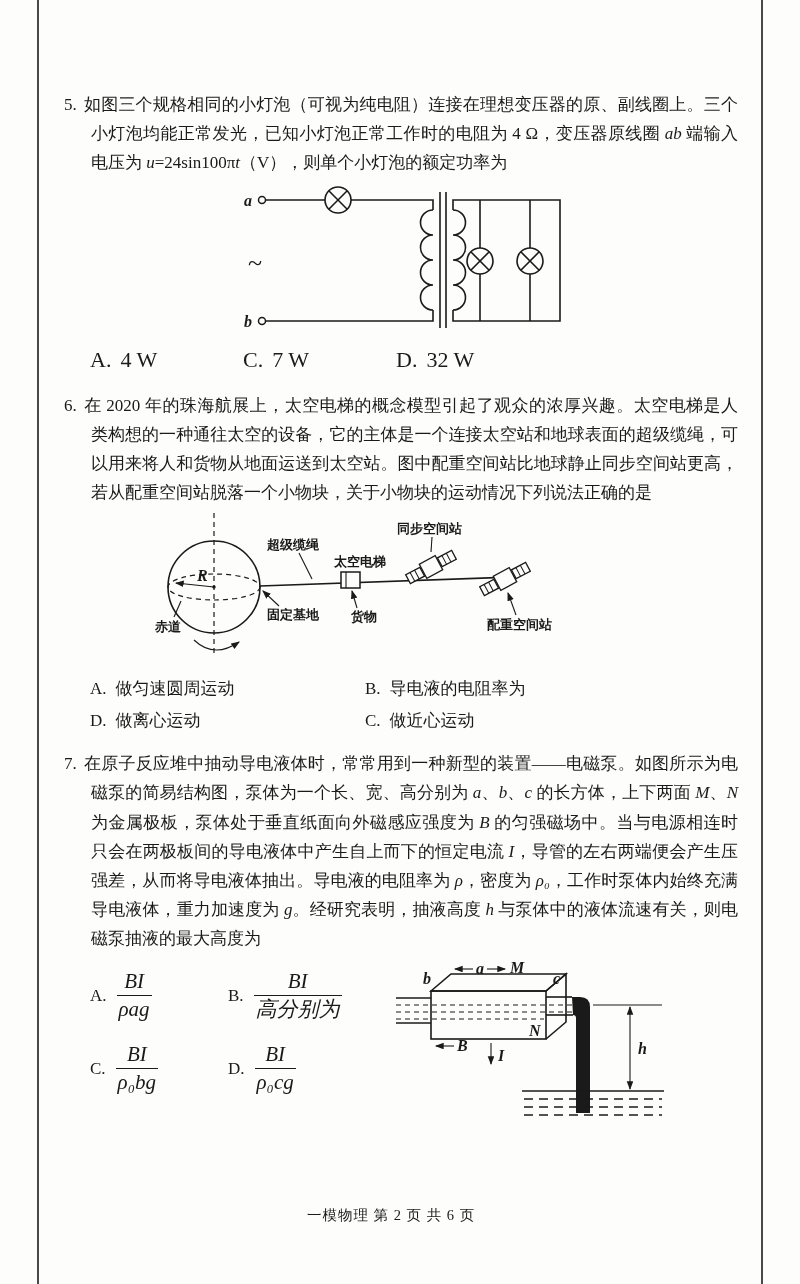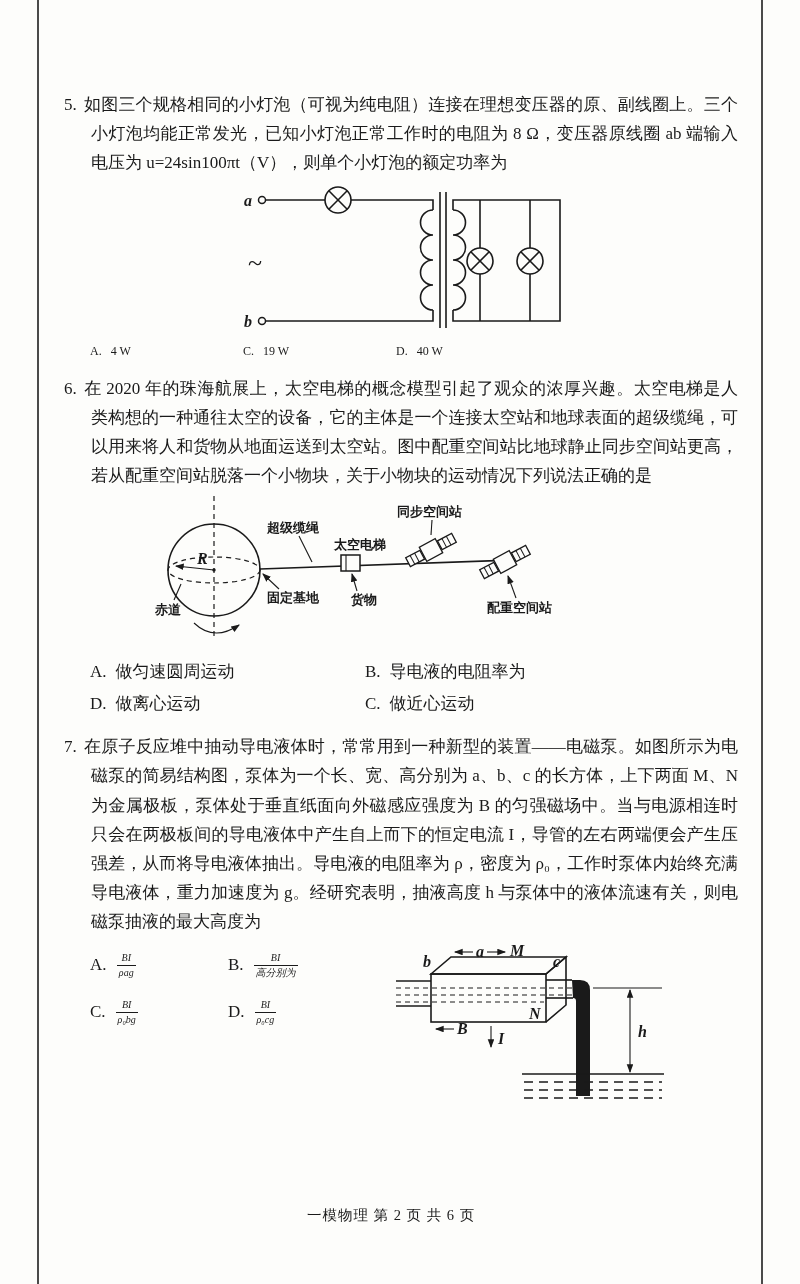--- a/index.html
+++ b/index.html
@@ -7,35 +7,35 @@
   body{background:#e9e9e9}
   .page{position:relative;width:800px;height:1284px;margin:0 auto;background:#fdfdfb;
         font-family:"Liberation Serif","DejaVu Serif",serif;color:#1a1a1a;overflow:hidden}
   .edge{position:absolute;top:0;bottom:0;width:2px;background:#4a4a4a}
   .edge.left{left:37px}
   .edge.right{left:761px}
   .content{position:absolute;left:64px;top:90px;width:674px}
   .q{margin-bottom:12px}
   .stem{margin:0;padding-left:27px;text-indent:-27px;font-size:17px;line-height:1.71;text-align:justify}
   .qnum{margin-right:7px}
-  .it{}
-  .opts-row{display:flex;padding-left:26px;margin-top:6px;font-size:12px;line-height:1.7}
+  .it{font-style:italic}
+  .opts-row{display:flex;padding-left:26px;margin-top:6px;font-size:22px;line-height:1.7}
   .opts-row .opt{width:153px}
   .olabel{margin-right:9px}
   .opts-grid{display:grid;grid-template-columns:275px auto;padding-left:26px;margin-top:12px;
              font-size:17px;line-height:1.9}
   .fig{display:block}
   .fig5{margin:8px 0 0 176px}
   .fig6{margin:2px 0 0 85px}
   .q7bottom{display:flex;margin-top:8px}
   .q7opts{width:330px;padding-left:26px;display:grid;grid-template-columns:138px auto;
           row-gap:20px;align-content:start;padding-top:8px}
   .fopt{display:flex;align-items:center;font-size:17px}
   .fopt .olabel{margin-right:10px}
-  .frac{display:inline-block;text-align:center;font-style:italic;font-size:10px;line-height:1.2}
+  .frac{display:inline-block;text-align:center;font-style:italic;font-size:21px;line-height:1.2}
   .frac .fnum{display:block;border-bottom:1.4px solid #1a1a1a;padding:0 5px 1px}
   .frac .fden{display:block;padding:1px 2px 0}
   .footer{position:absolute;left:0;right:18px;top:1206px;text-align:center;font-size:14.5px;letter-spacing:1px}
   svg{overflow:visible}
   .w{stroke:#1a1a1a;stroke-width:1.6;fill:none}
   .thin{stroke:#1a1a1a;stroke-width:1.1;fill:none}
   .dash{stroke:#1a1a1a;stroke-width:1.2;fill:none;stroke-dasharray:5 4}
   .dash2{stroke:#1a1a1a;stroke-width:1.3;fill:none;stroke-dasharray:9 6}
   .node{fill:#fdfdfb;stroke:#1a1a1a;stroke-width:1.5}
   .sat rect{fill:#fdfdfb;stroke:#1a1a1a;stroke-width:1.3}
@@ -48,21 +48,21 @@
 <body>
 
 <div class="page">
   <div class="edge left"></div>
   <div class="edge right"></div>
 
   <div class="content">
 
     <div class="q">
       <p class="stem">
-        <span class="qnum">5.</span><span><span>如图三个规格相同的小灯泡（可视为纯电阻）连接在理想变压器的原、副线圈上。三个小灯泡均能正常发光，已知小灯泡正常工作时的电阻为 8 Ω，变压器原线圈 </span><span class="it">ab</span><span> 端输入电压为 </span><span class="it">u</span><span>=24sin100π</span><span class="it">t</span><span>（V），则单个小灯泡的额定功率为</span></span>
+        <span class="qnum">5.</span><span><span>如图三个规格相同的小灯泡（可视为纯电阻）连接在理想变压器的原、副线圈上。三个小灯泡均能正常发光，已知小灯泡正常工作时的电阻为 4 Ω，变压器原线圈 </span><span class="it">ab</span><span> 端输入电压为 </span><span class="it">u</span><span>=24sin100π</span><span class="it">t</span><span>（V），则单个小灯泡的额定功率为</span></span>
       </p>
 
       <svg class="fig fig5" width="330" height="150" viewBox="0 0 330 150">
         <text class="var" x="4" y="21">a</text>
         <text class="var" x="4" y="142">b</text>
         <text class="ac" x="8" y="86">~</text>
         <circle class="node" cx="22" cy="15" r="3.5"></circle>
         <circle class="node" cx="22" cy="136" r="3.5"></circle>
         <path class="w" d="M25.5,15 H85"></path>
         <g>
@@ -88,22 +88,22 @@
           <line class="w" x1="290" y1="15" x2="290" y2="63"></line>
           <circle class="w" cx="290" cy="76" r="13"></circle>
           <line class="w" x1="280.8" y1="66.8" x2="299.2" y2="85.2"></line>
           <line class="w" x1="299.2" y1="66.8" x2="280.8" y2="85.2"></line>
           <line class="w" x1="290" y1="89" x2="290" y2="136"></line>
         </g>
       </svg>
 
       <div class="opts-row">
         <div class="opt"><span class="olabel">A.</span><span>4 W</span></div>
-        <div class="opt"><span class="olabel">C.</span><span>19 W</span></div>
-        <div class="opt"><span class="olabel">D.</span><span>40 W</span></div>
+        <div class="opt"><span class="olabel">C.</span><span>7 W</span></div>
+        <div class="opt"><span class="olabel">D.</span><span>32 W</span></div>
       </div>
     </div>
 
     <div class="q">
       <p class="stem">
         <span class="qnum">6.</span><span>在 2020 年的珠海航展上，太空电梯的概念模型引起了观众的浓厚兴趣。太空电梯是人类构想的一种通往太空的设备，它的主体是一个连接太空站和地球表面的超级缆绳，可以用来将人和货物从地面运送到太空站。图中配重空间站比地球静止同步空间站更高，若从配重空间站脱落一个小物块，关于小物块的运动情况下列说法正确的是</span>
       </p>
 
       <svg class="fig fig6" width="420" height="152" viewBox="0 0 420 152">
         <defs>

